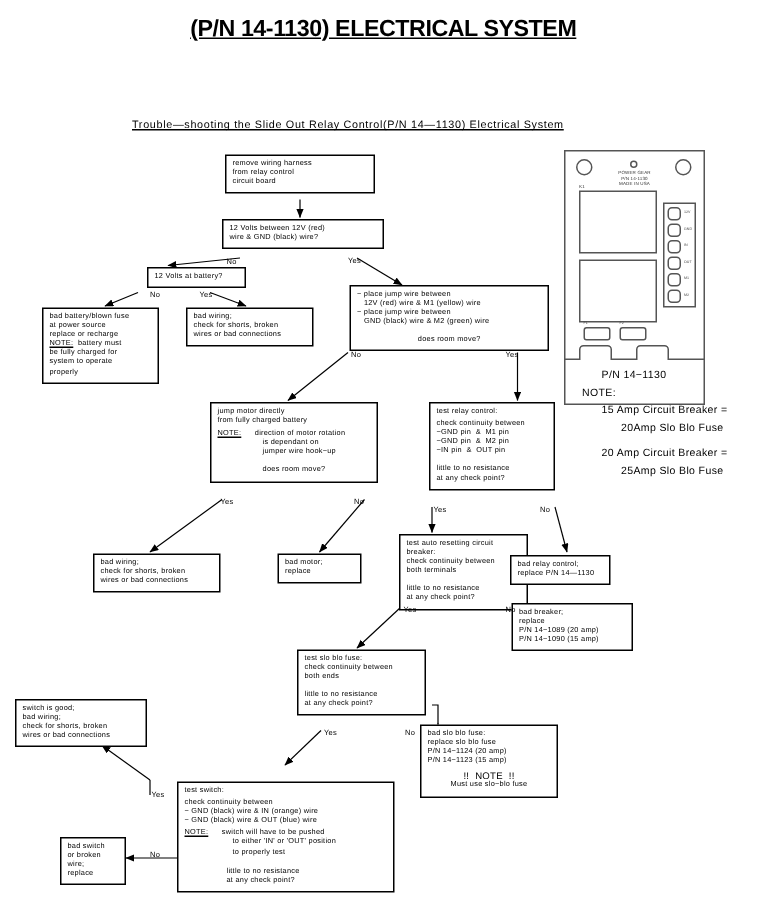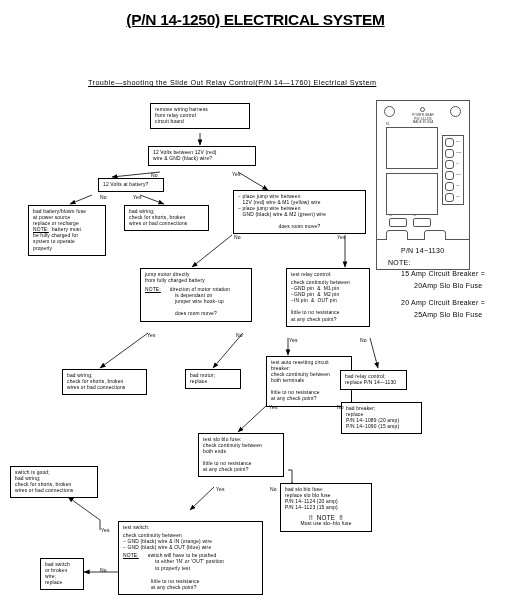--- a/index.html
+++ b/index.html
@@ -41,24 +41,24 @@
   
   #board-notes{position:absolute;left:388px;top:245px;font-size:7px;line-height:11.5px;
        letter-spacing:0.25px;}
   #board-notes .ind{padding-left:13px;}
   #board-notes .ind2{padding-left:26px;}
 </style>
 </head>
 <body>
 
 <div id="title-block">
-  <div class="tline">(P/N 14-1250) ELECTRICAL SYSTEM</div>
-</div>
-
-<div id="diagram-subtitle">Trouble—shooting  the  Slide  Out  Relay  Control(P/N  14—1760)  Electrical  System</div>
+  <div class="tline">(P/N 14-1130) ELECTRICAL SYSTEM</div>
+</div>
+
+<div id="diagram-subtitle">Trouble—shooting  the  Slide  Out  Relay  Control(P/N  14—1130)  Electrical  System</div>
 
 <svg id="wires" viewBox="0 0 511 600" xmlns="http://www.w3.org/2000/svg">
   <defs>
     <marker id="ah" markerWidth="7" markerHeight="7" refX="5.6" refY="2.4" orient="auto" markerUnits="userSpaceOnUse">
       <path d="M0,0 L6,2.4 L0,4.8 Z" fill="#000"></path>
     </marker>
   </defs>
   <g stroke="#000" stroke-width="0.8" fill="none" marker-end="url(#ah)">
 
     <path d="M200,133 L200,145"></path>

